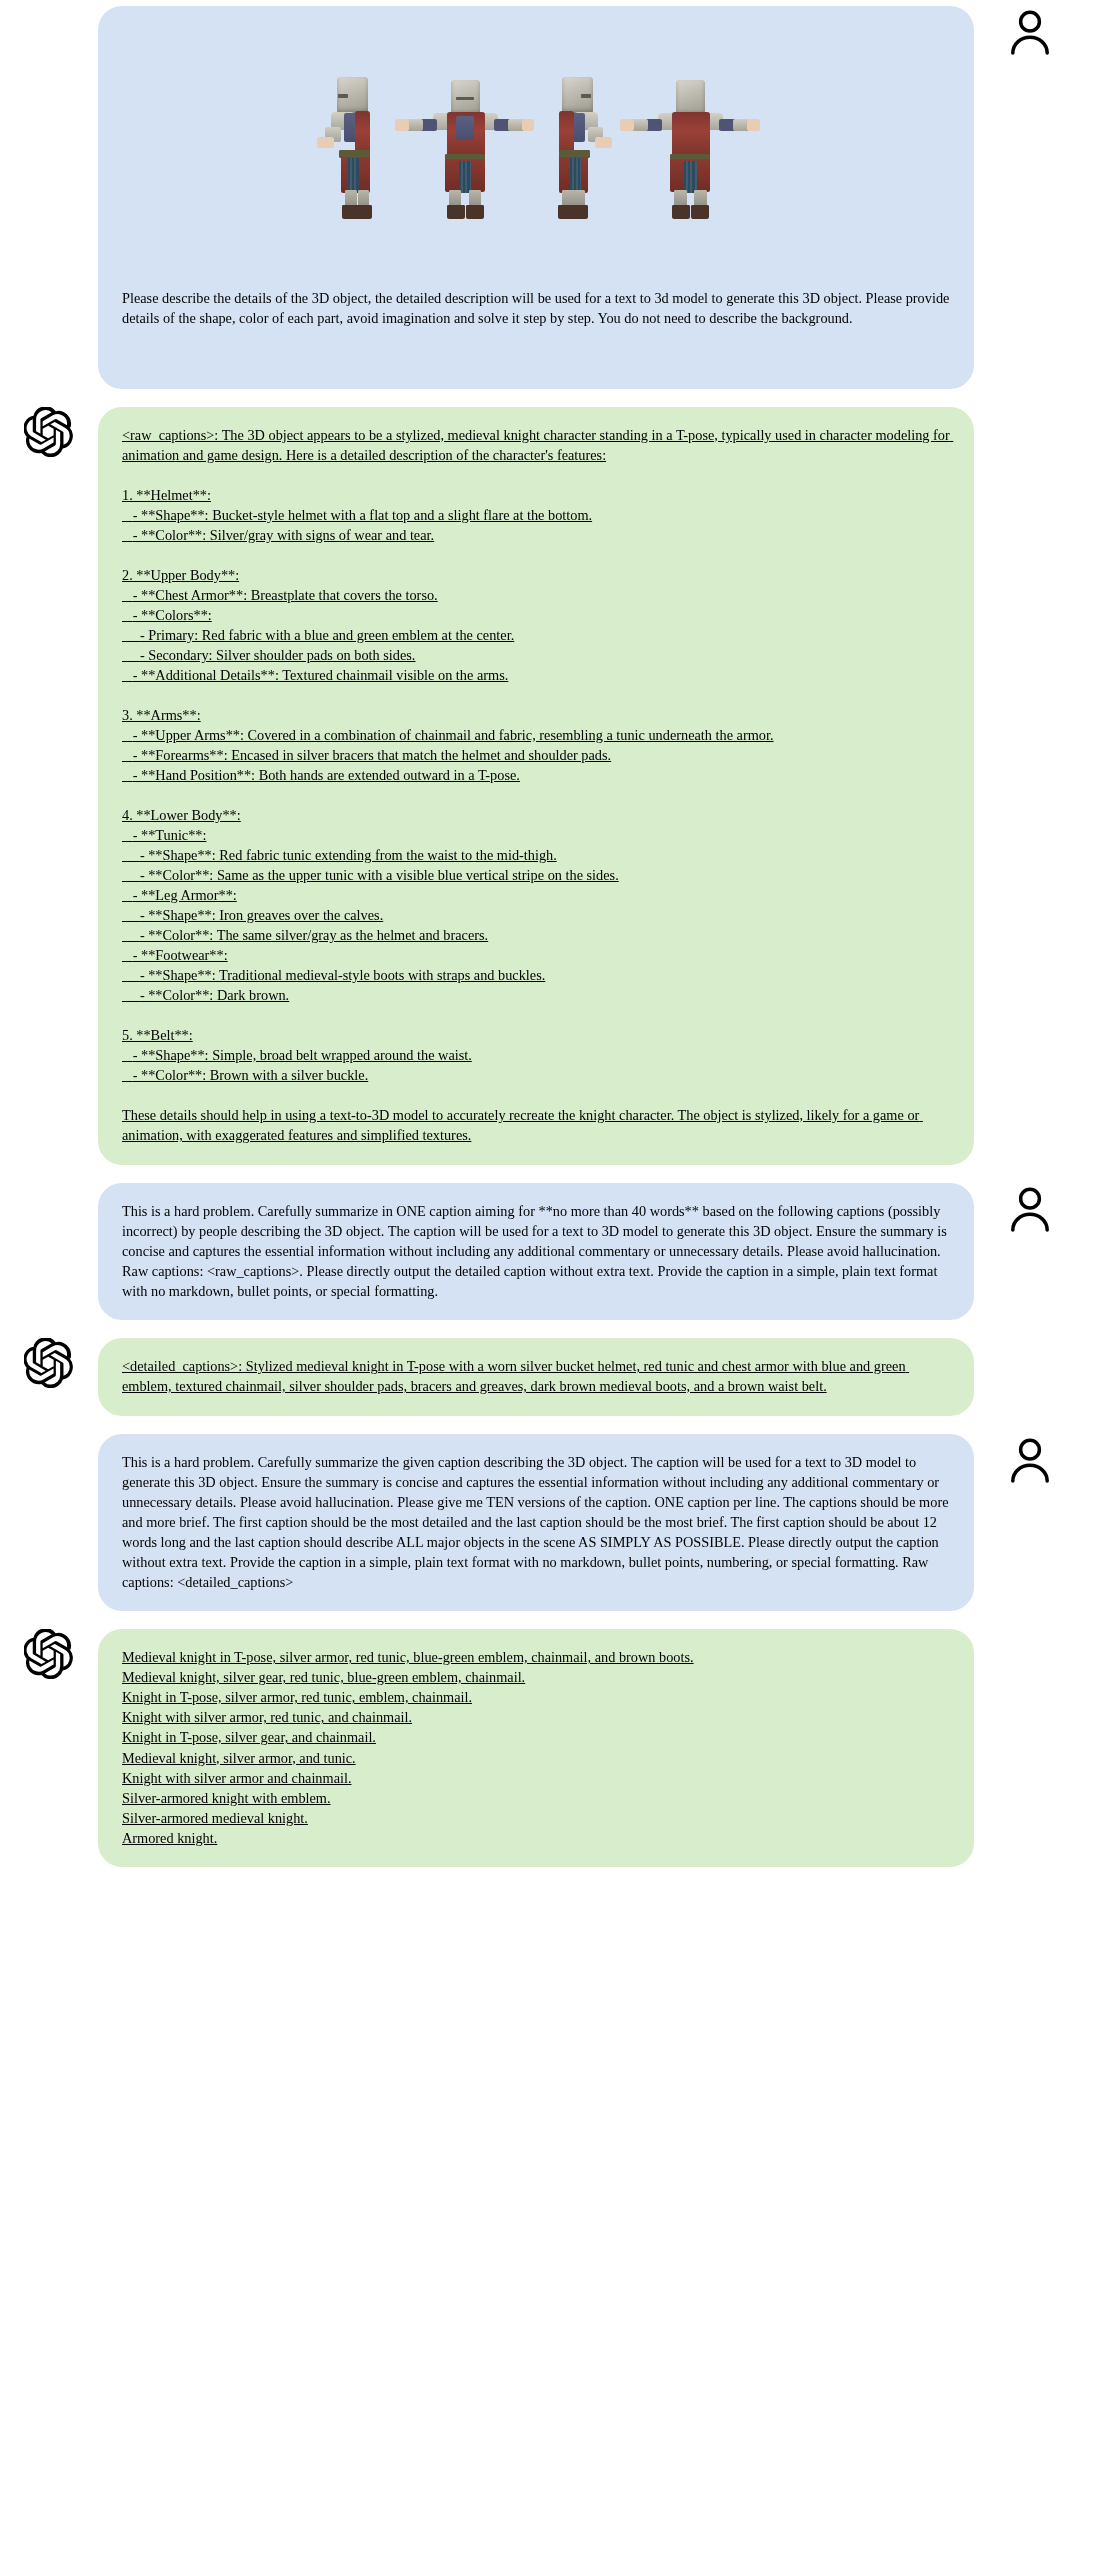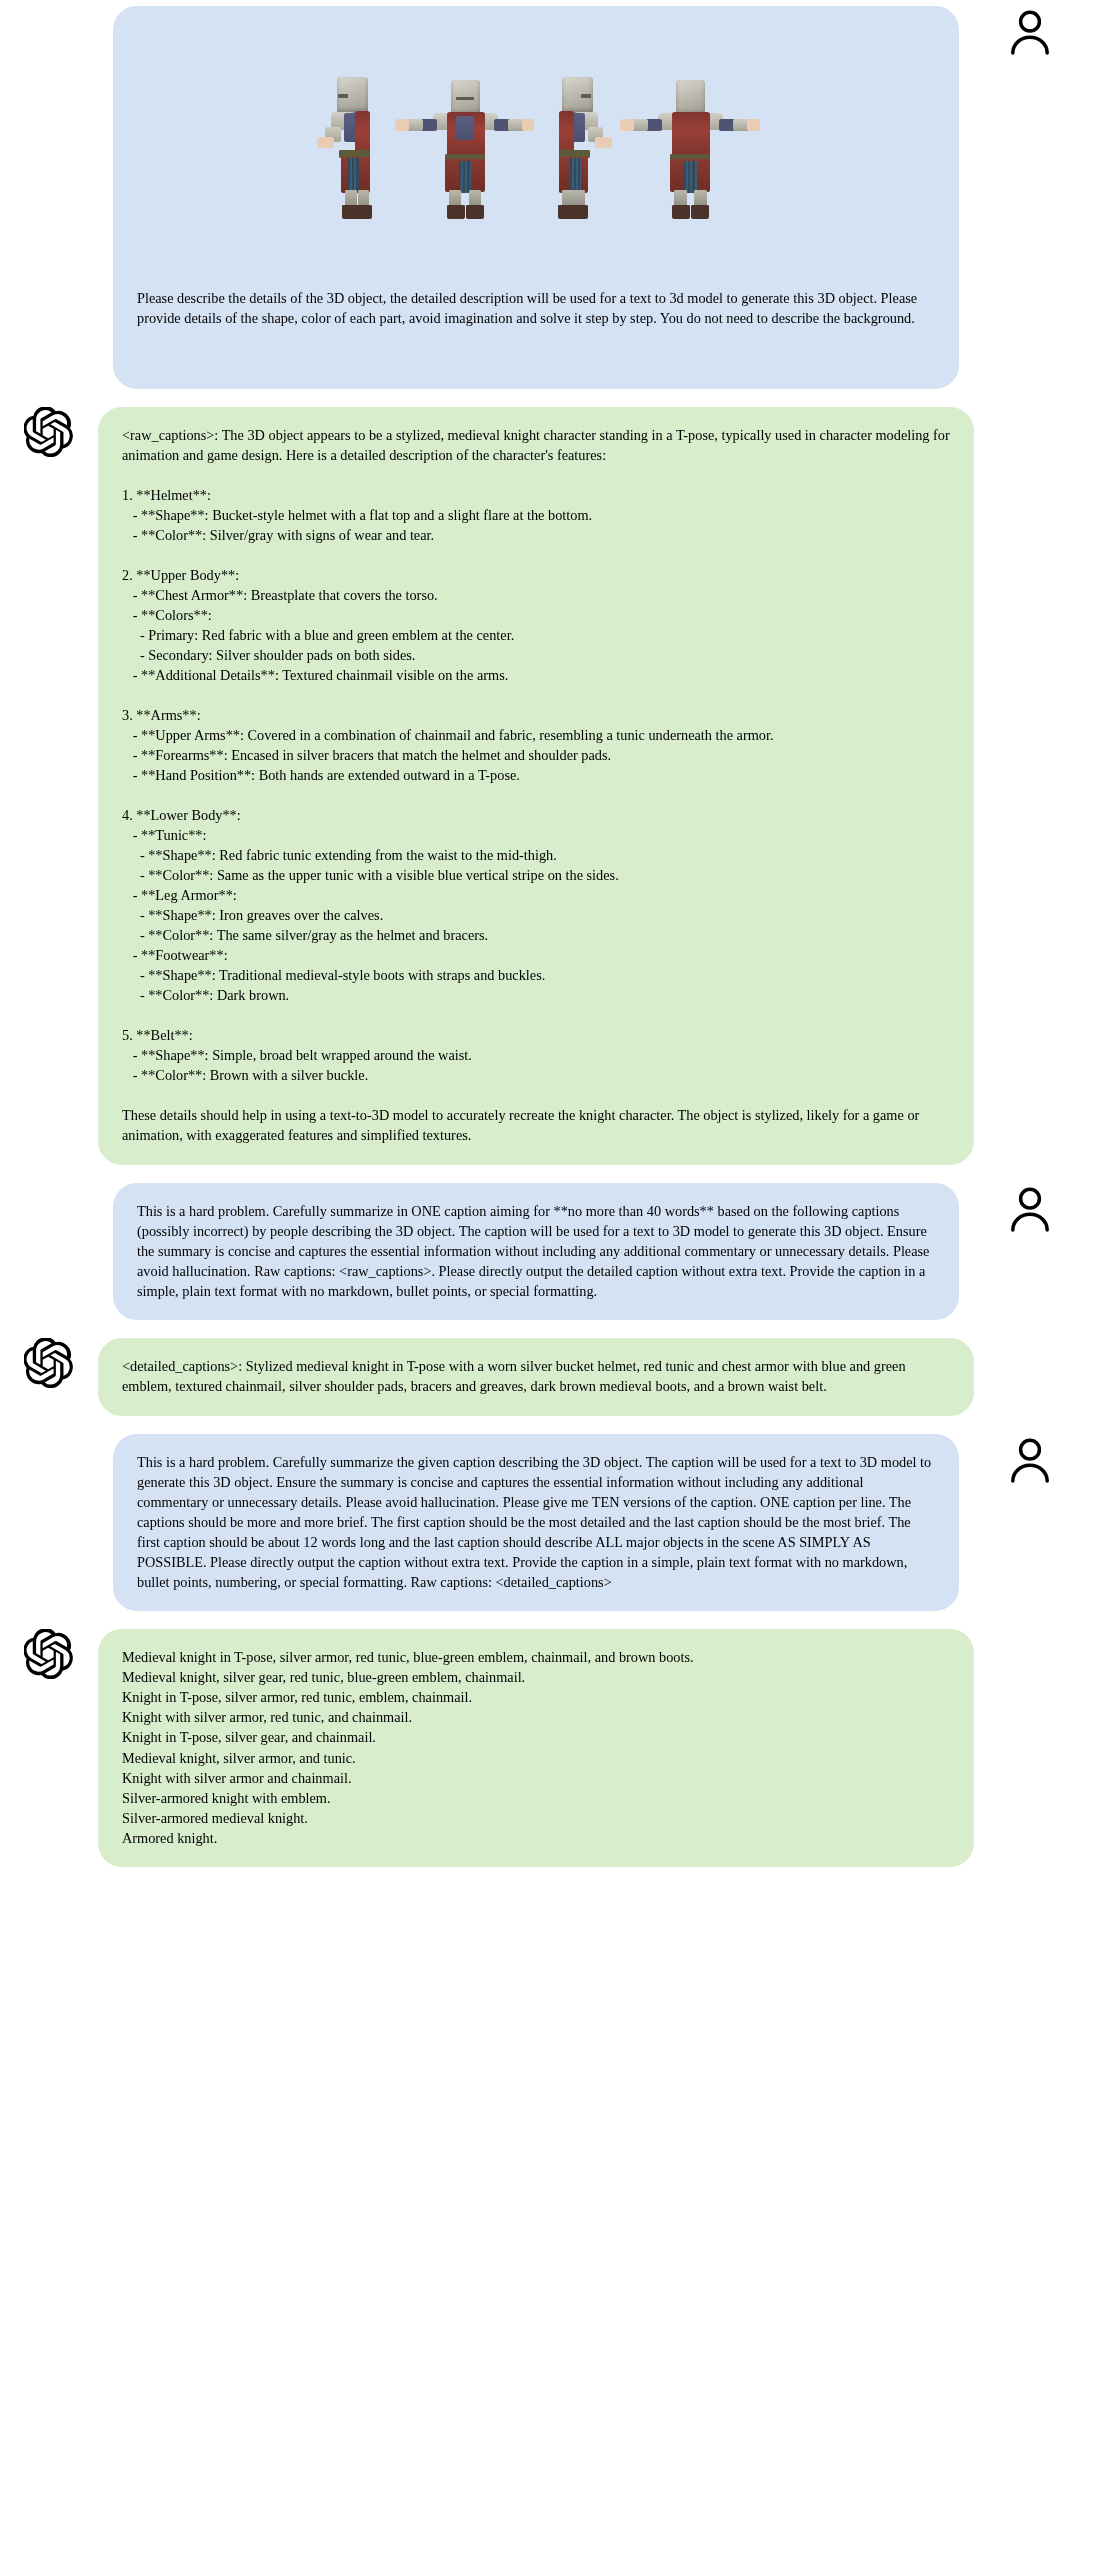--- a/index.html
+++ b/index.html
@@ -23,22 +23,22 @@
   }
 
   
   .msg-row {
     display: flex;
     align-items: flex-start;
     width: 100%;
     box-sizing: border-box;
   }
 
-  .msg-row.user  { padding: 0 0 0 0; gap: 15px; }
-  .msg-row.assistant { padding: 0 0 0 0; }
+  .msg-row.user  { padding: 0 0 0 0; }
+  .msg-row.assistant { padding: 0 0 0 0; text-decoration: underline; }
 
   
   .avatar-gutter-left {
     width: 98px;
     flex: 0 0 98px;
     display: flex;
     justify-content: center;
     box-sizing: border-box;
   }
   .avatar-gutter-right {

